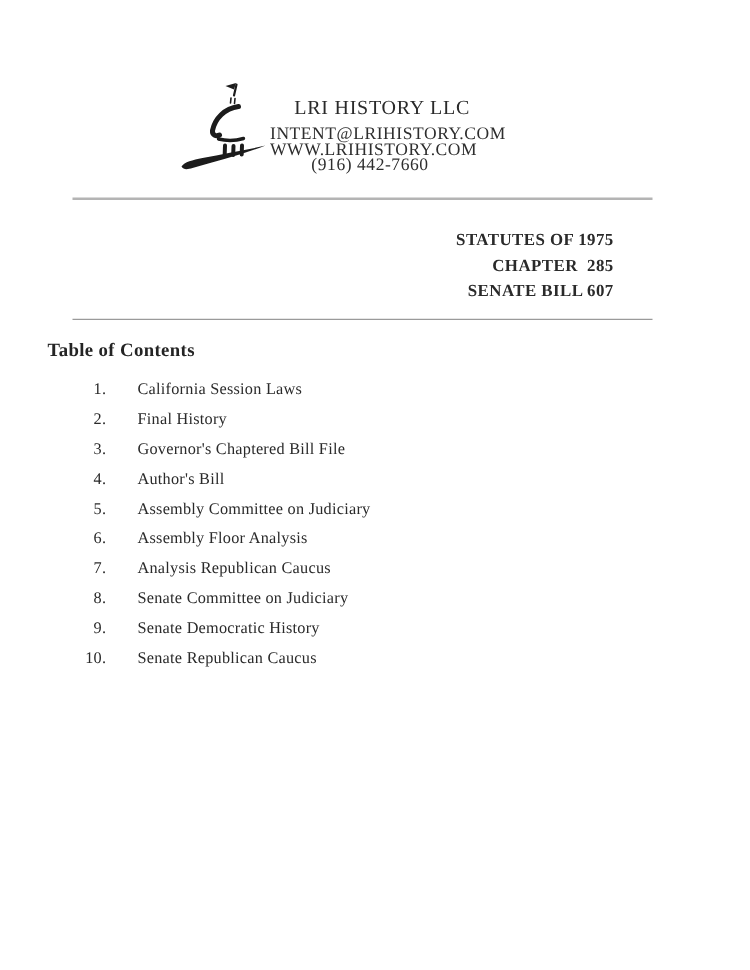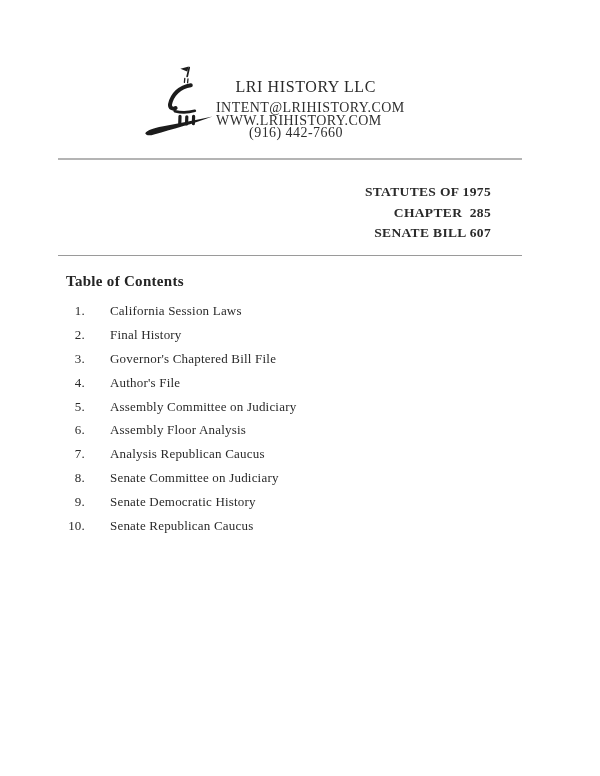--- a/index.html
+++ b/index.html
@@ -81,21 +81,21 @@
     font-weight: bold;
     line-height: 20.5px;
     letter-spacing: 0.35px;
     color: #2a2a2a;
     white-space: pre;
   }
 
   
   .toc-heading {
     position: absolute;
-    left: 66px;
+    left: 38px;
     top: 273px;
     font-size: 15px;
     font-weight: bold;
     letter-spacing: 0.3px;
     color: #242424;
   }
   .toc-list {
     position: absolute;
     left: 54px;
     top: 303px;
@@ -171,21 +171,21 @@
     <div class="toc-row">
       <span class="toc-num">2.</span>
       <span class="toc-label">Final History</span>
     </div>
     <div class="toc-row">
       <span class="toc-num">3.</span>
       <span class="toc-label">Governor's Chaptered Bill File</span>
     </div>
     <div class="toc-row">
       <span class="toc-num">4.</span>
-      <span class="toc-label">Author's File</span>
+      <span class="toc-label">Author's Bill</span>
     </div>
     <div class="toc-row">
       <span class="toc-num">5.</span>
       <span class="toc-label">Assembly Committee on Judiciary</span>
     </div>
     <div class="toc-row">
       <span class="toc-num">6.</span>
       <span class="toc-label">Assembly Floor Analysis</span>
     </div>
     <div class="toc-row">

